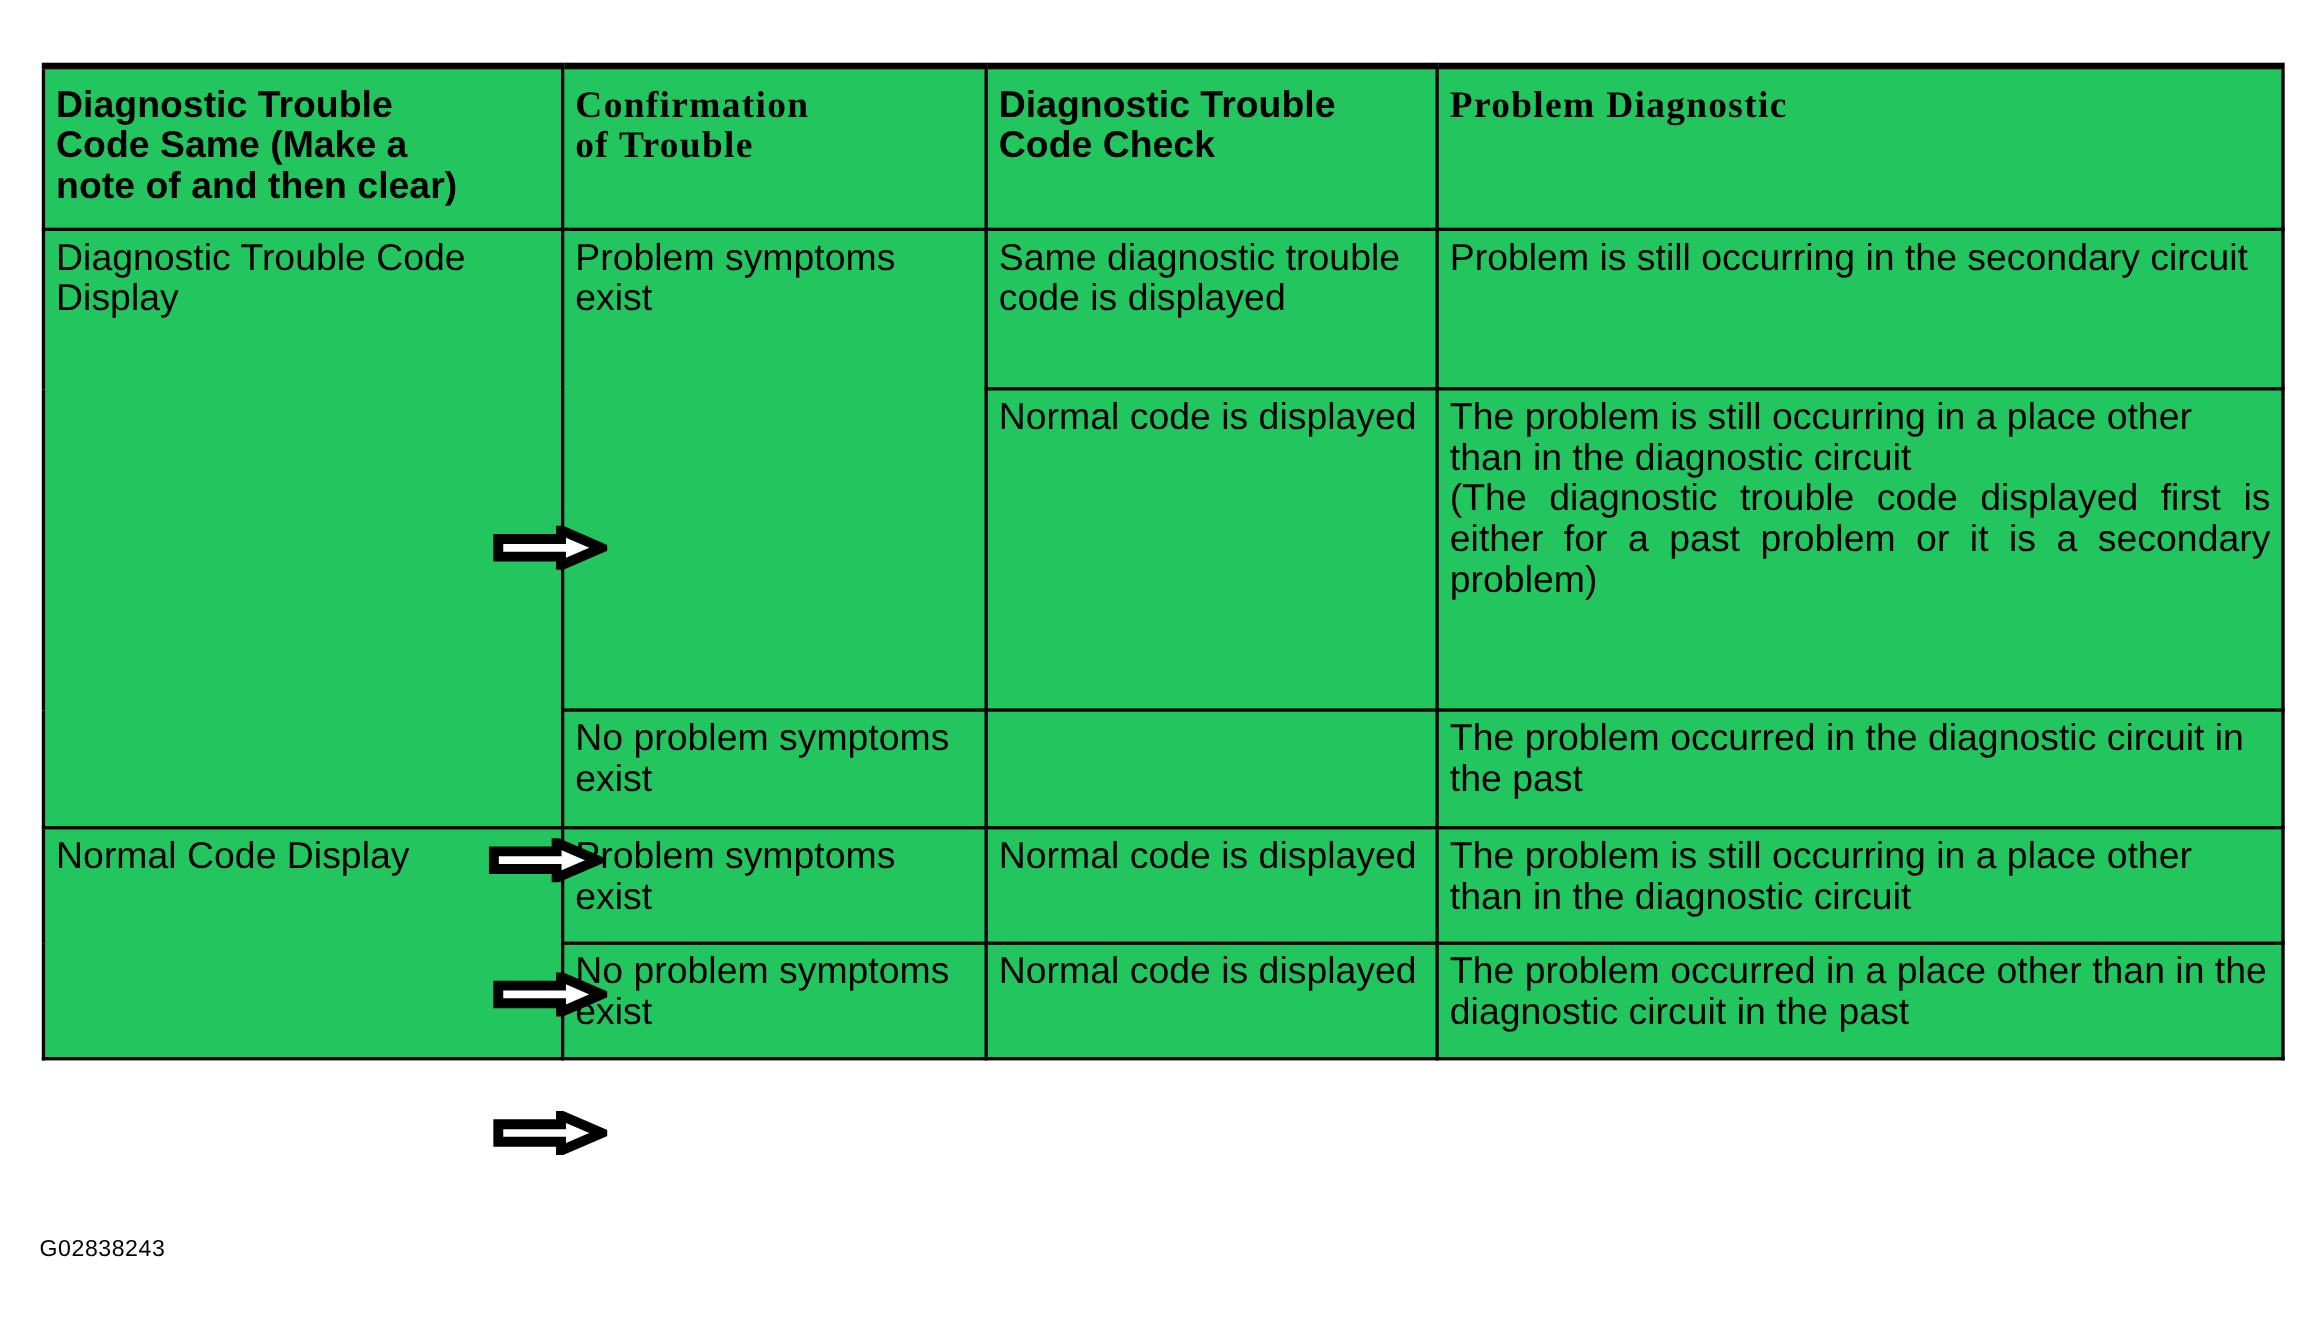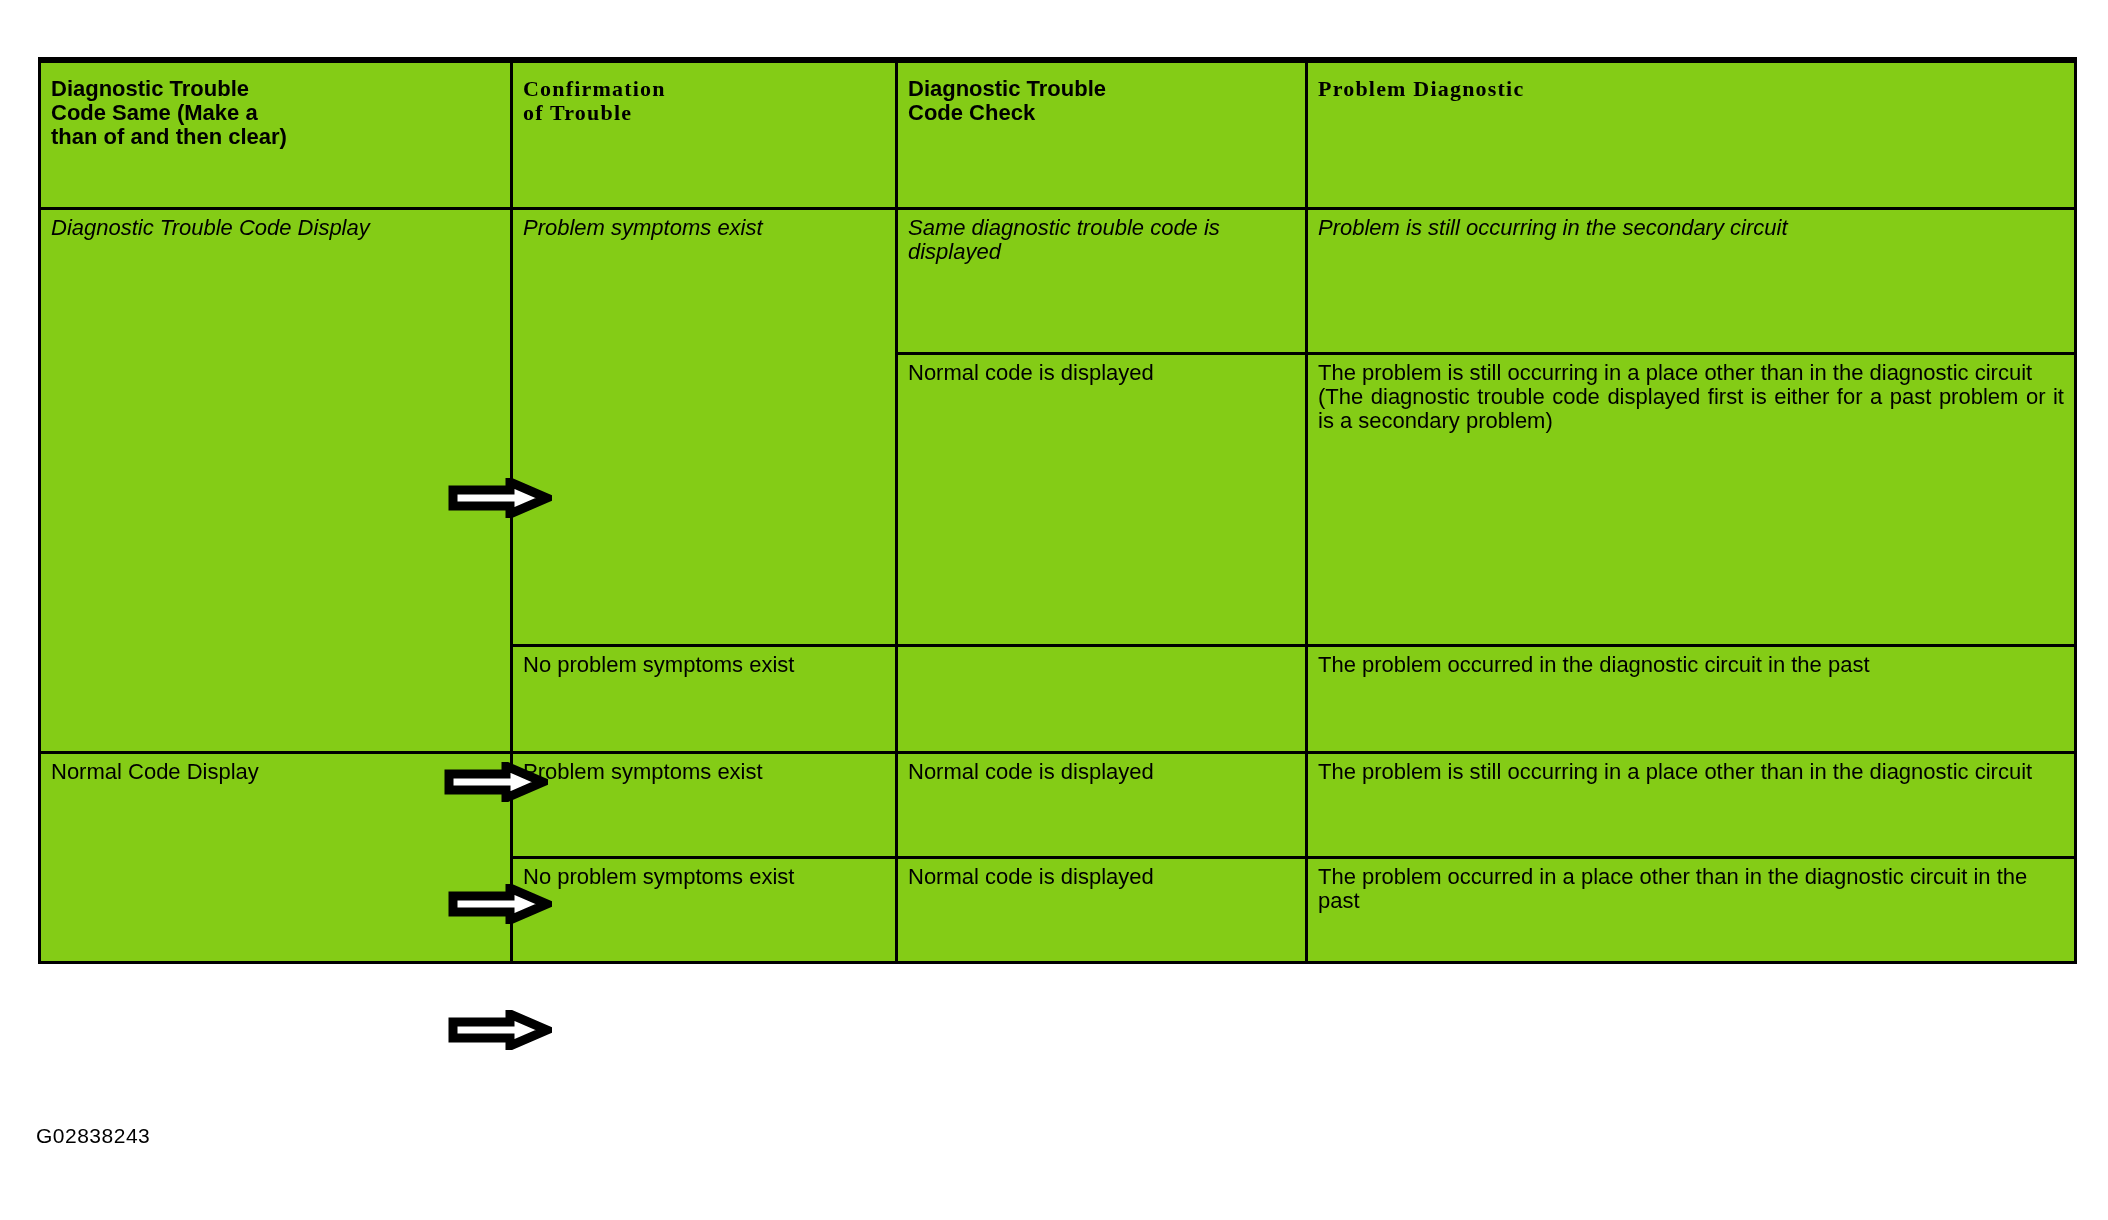--- a/index.html
+++ b/index.html
@@ -32,25 +32,25 @@
     border-collapse: collapse;
     table-layout: fixed;
     background: #fff;
   }
 
   table.dtc-table td,
   table.dtc-table th {
     border: 3px solid #000;
     vertical-align: top;
     padding: 6px 10px 8px 10px;
-    font-size: 22px;
+    font-size: 34px;
     line-height: 1.09;
     font-weight: normal;
     text-align: left;
-    background: #84cc16;
+    background: #22c55e;
   }
 
   table.dtc-table thead th {
     border-top-width: 6px;
     font-weight: bold;
     padding-top: 14px;
     padding-bottom: 10px;
   }
 
   
@@ -67,21 +67,21 @@
     font-family: Liberation Serif, serif;
   }
 
   .cell-justify {
     text-align: justify;
     text-justify: inter-word;
   }
 
   
   tr.r-head  td, tr.r-head  th { height: 120px; }
-  tr.r1 td { height: 128px; font-style: italic; }
+  tr.r1 td { height: 128px; }
   tr.r2 td { height: 275px; }
   tr.r3 td { height: 90px; }
   tr.r4 td { height: 88px; margin-top: 29px; }
   tr.r5 td { height: 88px; }
 
   .v-top { vertical-align: top; }
 
   
   .arrow {
     position: absolute;
@@ -123,21 +123,21 @@
         <col class="c2">
         <col class="c3">
         <col class="c4">
     </colgroup>
 
     <thead>
       <tr class="r-head">
         <th class="hdr-left">
           <div>Diagnostic Trouble</div>
           <div>Code Same (Make a</div>
-          <div>than of and then clear)</div>
+          <div>note of and then clear)</div>
         </th>
         <th class="hdr-center hdr-spaced">
           <div>Confirmation</div>
           <div>of Trouble</div>
         </th>
         <th class="hdr-left">
           <div>Diagnostic Trouble</div>
           <div>Code Check</div>
         </th>
         <th class="hdr-center hdr-spaced">

